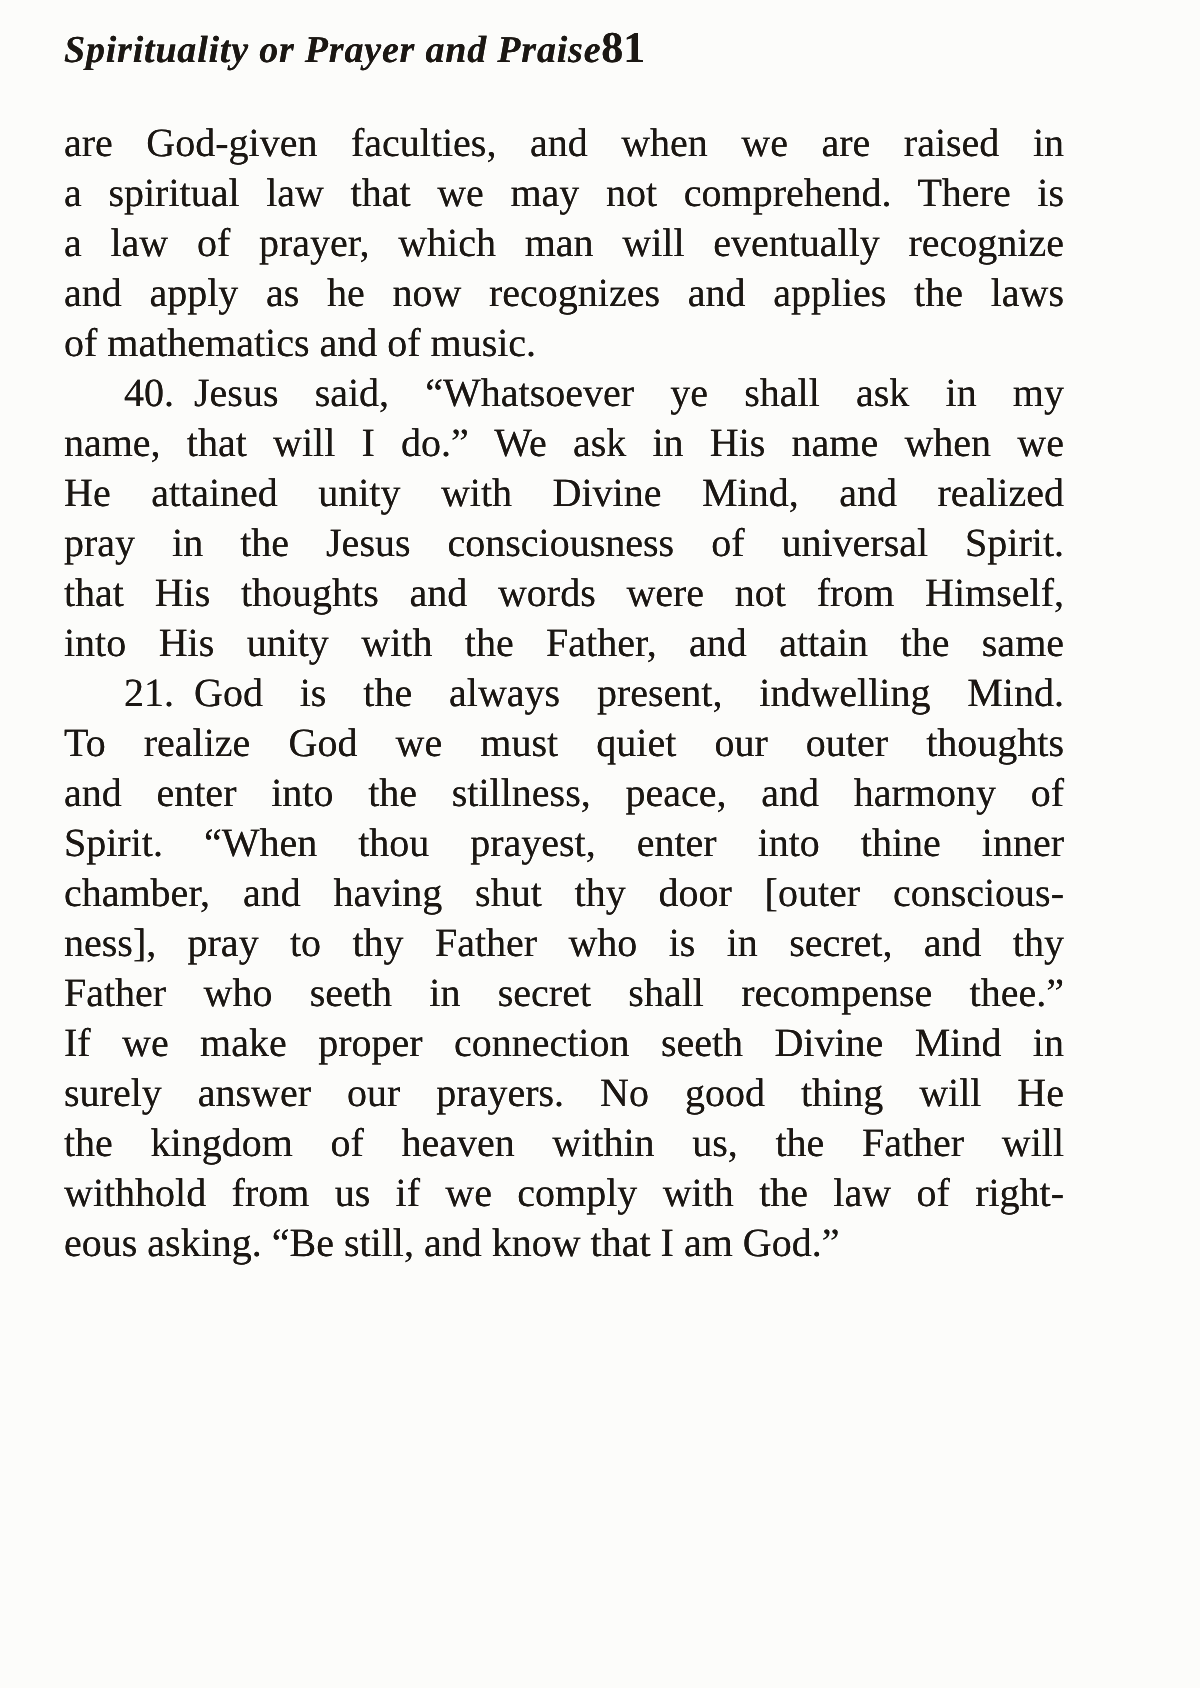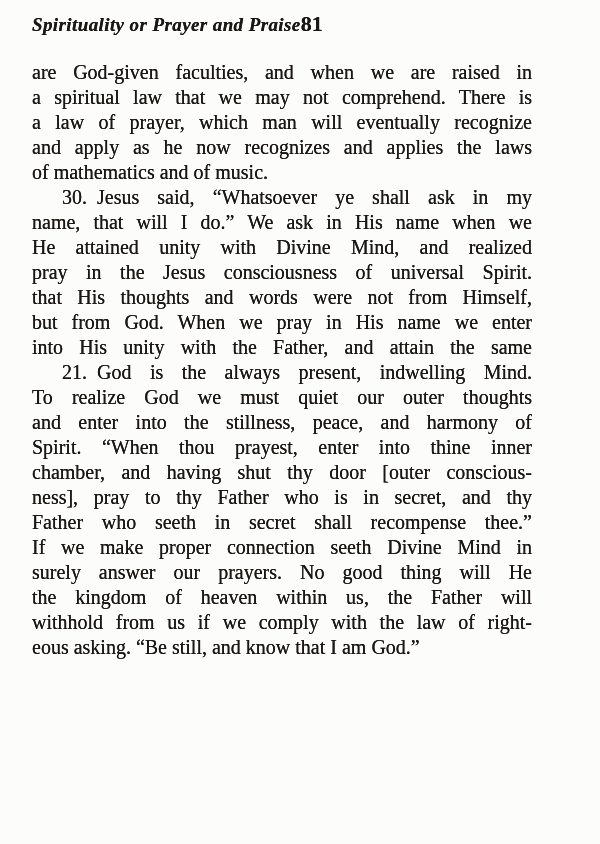--- a/index.html
+++ b/index.html
@@ -73,26 +73,25 @@
 
   <div class="text-block">
       <div class="paragraph">
         <div class="line">are God-given faculties, and when we are raised in</div>
         <div class="line">a spiritual law that we may not comprehend. There is</div>
         <div class="line">a law of prayer, which man will eventually recognize</div>
         <div class="line">and apply as he now recognizes and applies the laws</div>
         <div class="line last">of mathematics and of music.</div>
       </div>
       <div class="paragraph">
-        <div class="line indent">30. Jesus said, “Whatsoever ye shall ask in my</div>
+        <div class="line indent">40. Jesus said, “Whatsoever ye shall ask in my</div>
         <div class="line">name, that will I do.” We ask in His name when we</div>
         <div class="line">He attained unity with Divine Mind, and realized</div>
         <div class="line">pray in the Jesus consciousness of universal Spirit.</div>
         <div class="line">that His thoughts and words were not from Himself,</div>
-        <div class="line">but from God. When we pray in His name we enter</div>
         <div class="line">into His unity with the Father, and attain the same</div>
       </div>
       <div class="paragraph">
         <div class="line indent">21. God is the always present, indwelling Mind.</div>
         <div class="line">To realize God we must quiet our outer thoughts</div>
         <div class="line">and enter into the stillness, peace, and harmony of</div>
         <div class="line">Spirit. “When thou prayest, enter into thine inner</div>
         <div class="line">chamber, and having shut thy door [outer conscious-</div>
         <div class="line">ness], pray to thy Father who is in secret, and thy</div>
         <div class="line">Father who seeth in secret shall recompense thee.”</div>

